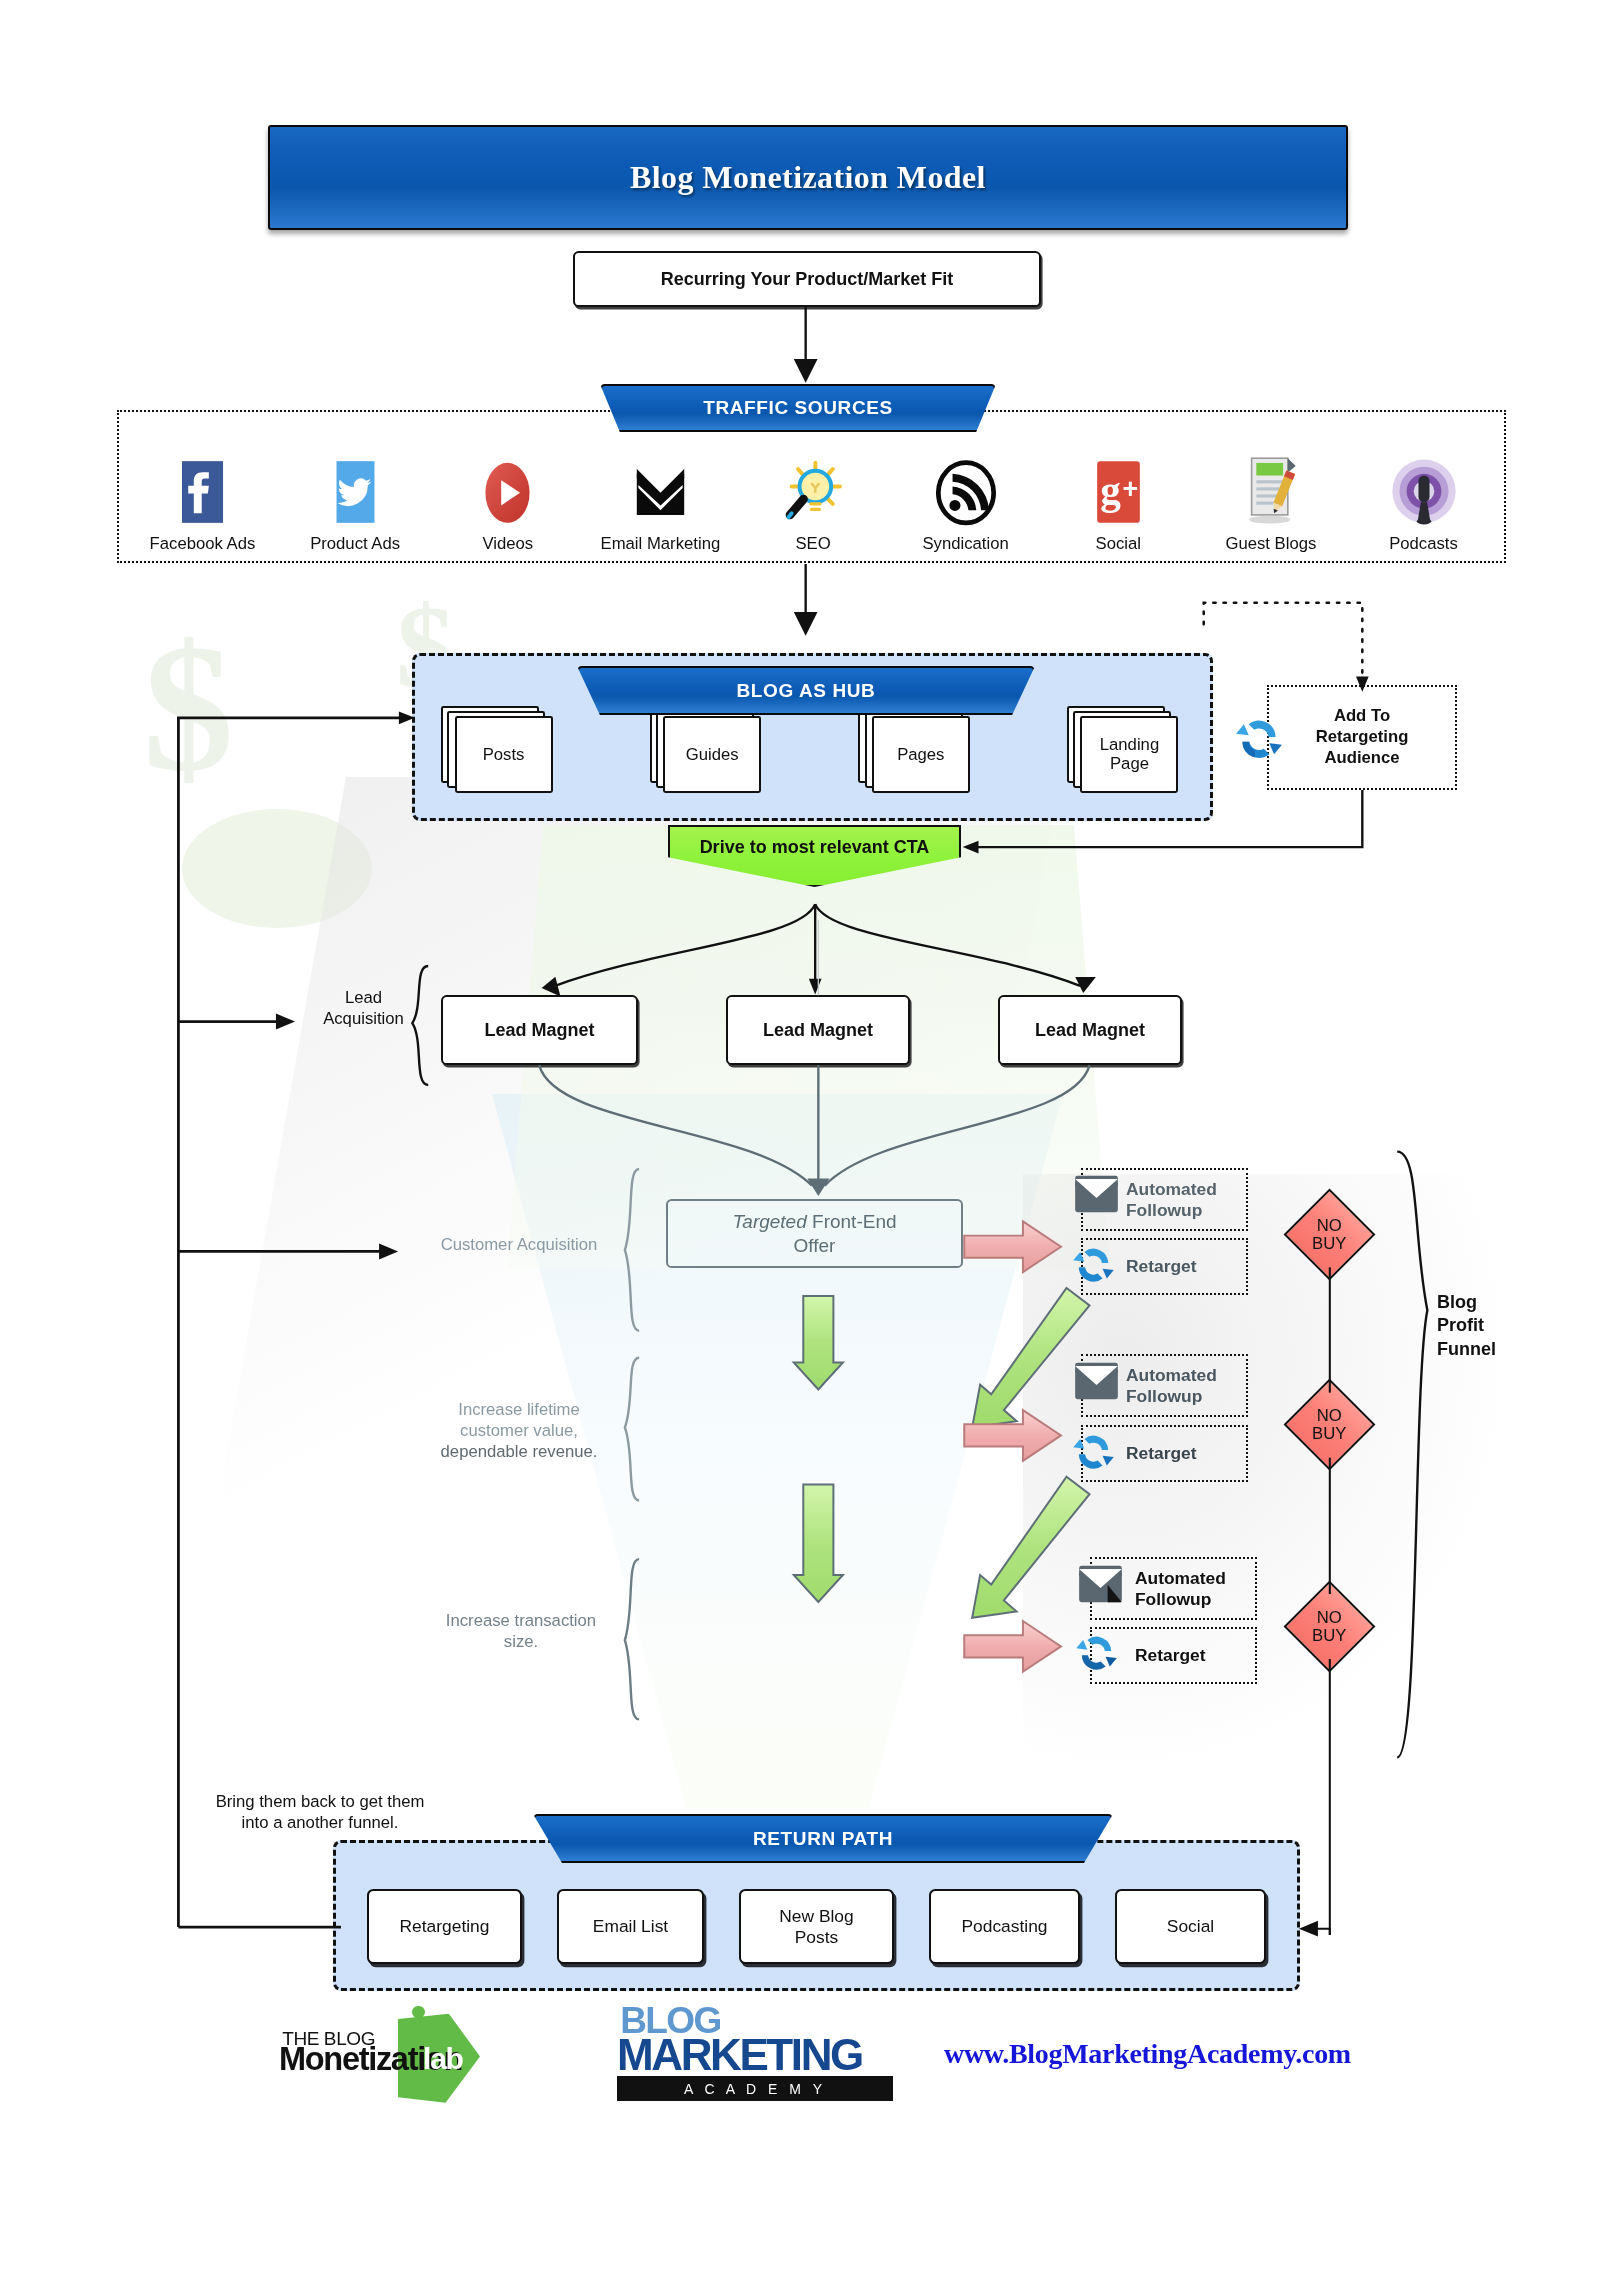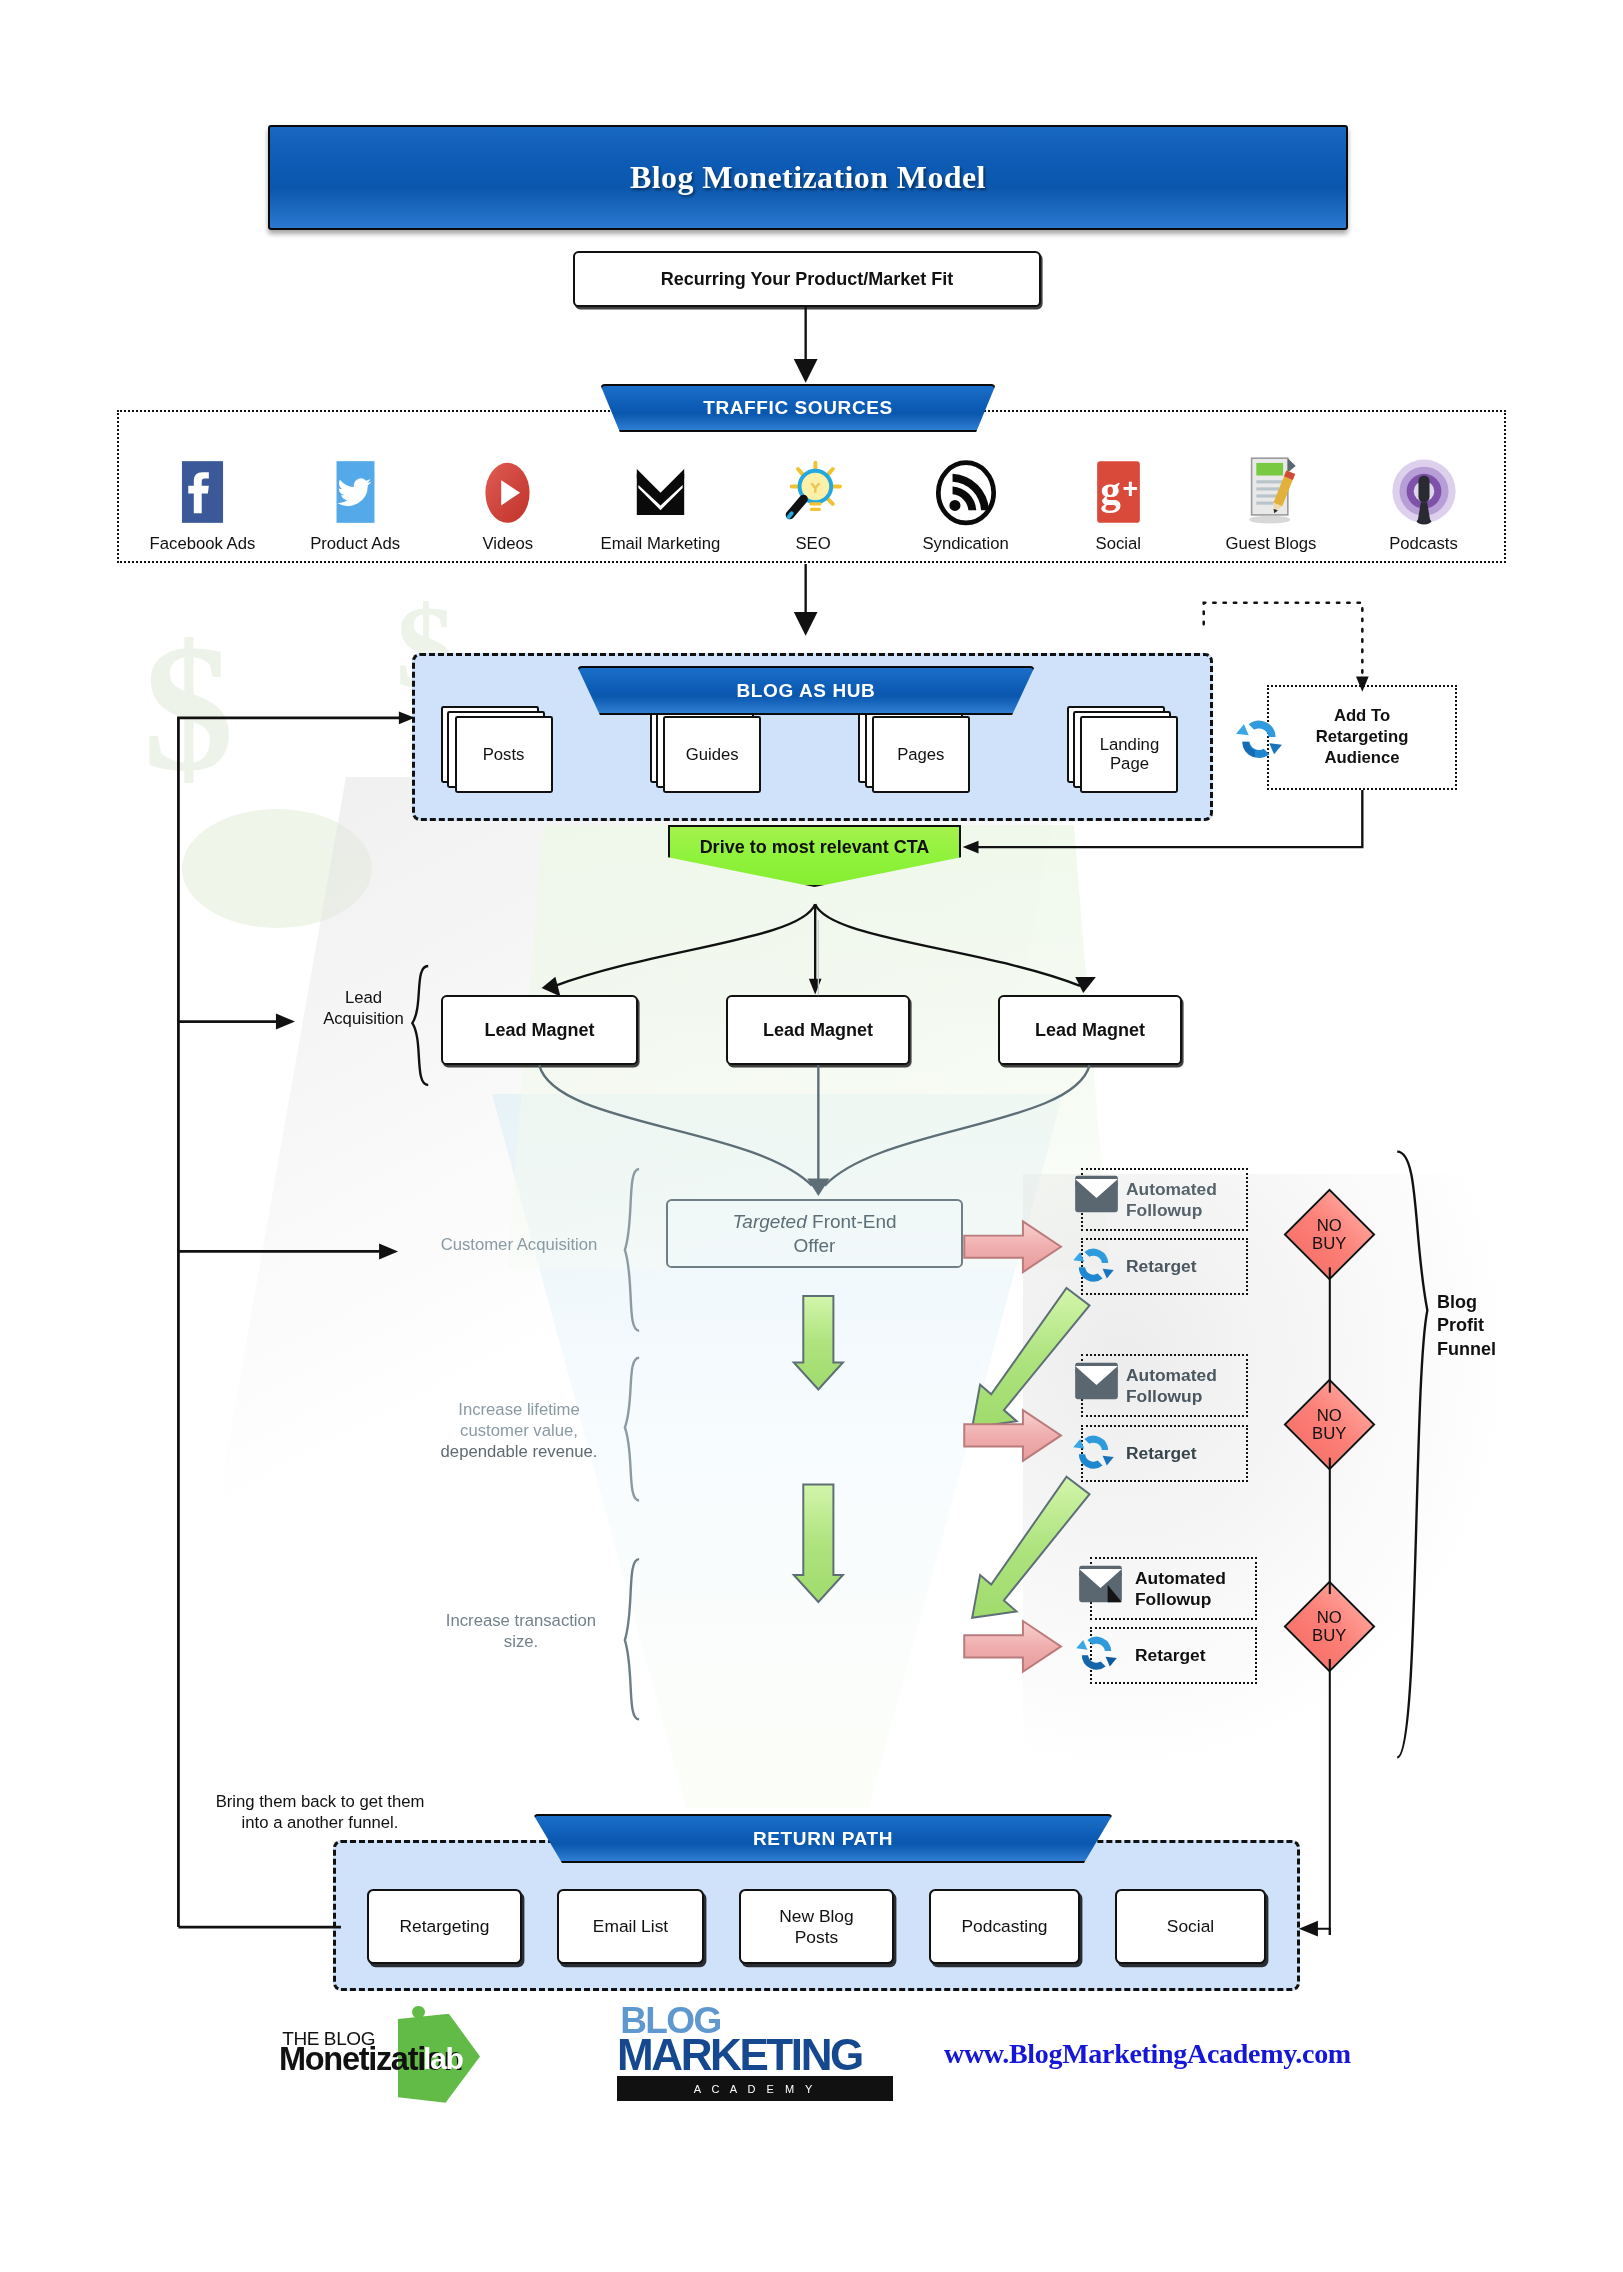--- a/index.html
+++ b/index.html
@@ -511,21 +511,21 @@
     <div style="position:absolute;left:119px;top:-6.3px;width:82px;height:89px;background:#62bb46;clip-path:polygon(0 6%,62% 0,100% 48%,58% 100%,0 94%);"></div>
     <div style="position:absolute;left:133px;top:-14.3px;width:12.7px;height:12.7px;background:#62bb46;border-radius:50%;"></div>
     <div style="position:absolute;left:149px;top:-3.2px;width:8px;height:8px;background:#62bb46;border-radius:50%;"></div>
     <div style="position:absolute;left:0;top:20.6px;font-family:'Liberation Sans',sans-serif;font-size:32.5px;font-weight:bold;color:#111;letter-spacing:-1.3px;">Monetization</div>
     <div style="position:absolute;left:144px;top:22px;font-size:30px;font-weight:bold;color:#fff;letter-spacing:-1.2px;">lab</div>
   </div>
 
   <div class="abs" style="left:617px;top:2005px;width:285px;height:95px;">
     <div style="position:absolute;left:3.2px;top:-4.8px;font-size:37px;font-weight:bold;color:#5f97cf;letter-spacing:-1.6px;">BLOG</div>
     <div style="position:absolute;left:0;top:25px;font-size:44px;font-weight:bold;color:#16488f;letter-spacing:-2.4px;">MARKETING</div>
-    <div style="position:absolute;left:0;top:71px;width:276px;height:25px;background:#111;color:#fff;font-size:11px;letter-spacing:4px;display:flex;align-items:center;justify-content:center;">A C A D E M Y</div>
+    <div style="position:absolute;left:0;top:71px;width:276px;height:25px;background:#111;color:#fff;font-size:14px;letter-spacing:4px;display:flex;align-items:center;justify-content:center;">A C A D E M Y</div>
   </div>
 
   <div id="url" class="abs" style="left:944px;top:2038px;">
     <span>www.BlogMarketingAcademy.com</span>
   </div>
 
   <svg class="ov" viewBox="0 0 2048 2866">
     <defs>
       <marker id="ah" markerWidth="11" markerHeight="11" refX="8.5" refY="5" orient="auto">
         <path d="M0,0 L10,5 L0,10 z" fill="#111"></path>

